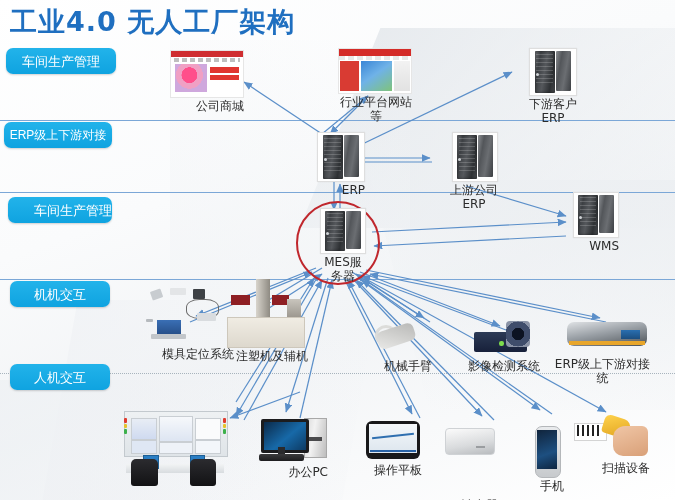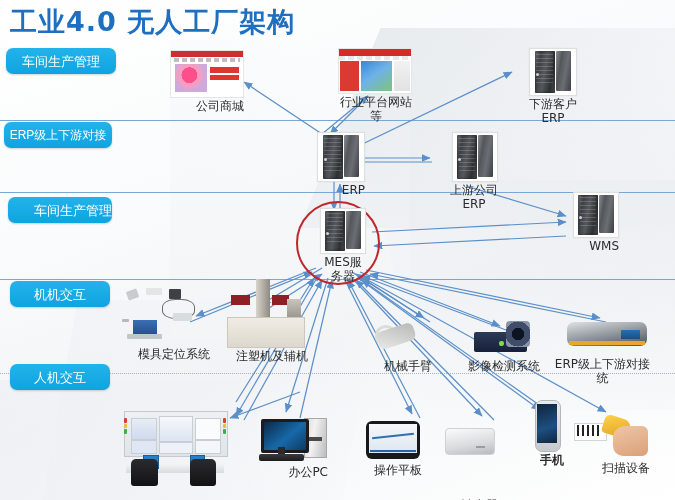--- a/index.html
+++ b/index.html
@@ -380,21 +380,21 @@
   <div class="node" style="left:308px;top:208px;width:58px;">
     <div class="server" style="width:44px;height:44px;">
       <div class="rackA"></div>
         <div class="slots"></div>
         <div class="rackB"></div>
         <div class="led"></div>
     </div>
     <div class="cap" style="white-space:normal;width:46px;">MES服务器</div>
   </div>
 
-  <div class="node" style="left:116px;top:284px;width:94px;">
+  <div class="node" style="left:140px;top:284px;width:94px;">
     <div class="thumb noborder photo p-mold" style="width:92px;height:62px;">
       <div class="tag" style="left:10%;top:10%;width:12%;height:14%;transform:rotate(-20deg);"></div>
       <div class="tag" style="left:30%;top:6%;width:18%;height:12%;background:#e3e5e7;"></div>
       <div class="tag" style="left:55%;top:8%;width:14%;height:16%;background:#3d4145;"></div>
       <div class="wire" style="left:48%;top:24%;width:34%;height:30%;"></div>
       <div class="tag" style="left:60%;top:46%;width:20%;height:14%;background:#d9dcdf;"></div>
       <div class="pc" style="left:16%;top:58%;width:26%;height:22%;"></div>
       <div class="tag" style="left:10%;top:80%;width:38%;height:8%;background:#c2c6ca;"></div>
       <div class="tag" style="left:4%;top:56%;width:8%;height:5%;background:#b6babe;"></div>
     </div>
@@ -485,21 +485,21 @@
   </div>
 
   <div class="node" style="left:430px;top:420px;width:68px;gap:35px;">
     <div class="thumb noborder photo p-rdr" style="width:58px;height:42px;">
       <div class="box"></div>
         <div class="slot"></div>
     </div>
     <div class="cap">读卡器</div>
   </div>
 
-  <div class="node" style="left:512px;top:398px;width:52px;font-weight:bold;">
+  <div class="node" style="left:512px;top:424px;width:52px;">
     <div class="thumb noborder photo p-phn" style="width:34px;height:54px;">
       <div class="body"></div>
         <div class="screen"></div>
     </div>
     <div class="cap">手机</div>
   </div>
 
   <div class="node" style="left:568px;top:412px;width:82px;">
     <div class="thumb noborder photo p-scan" style="width:78px;height:48px;">
       <div class="label"></div>

